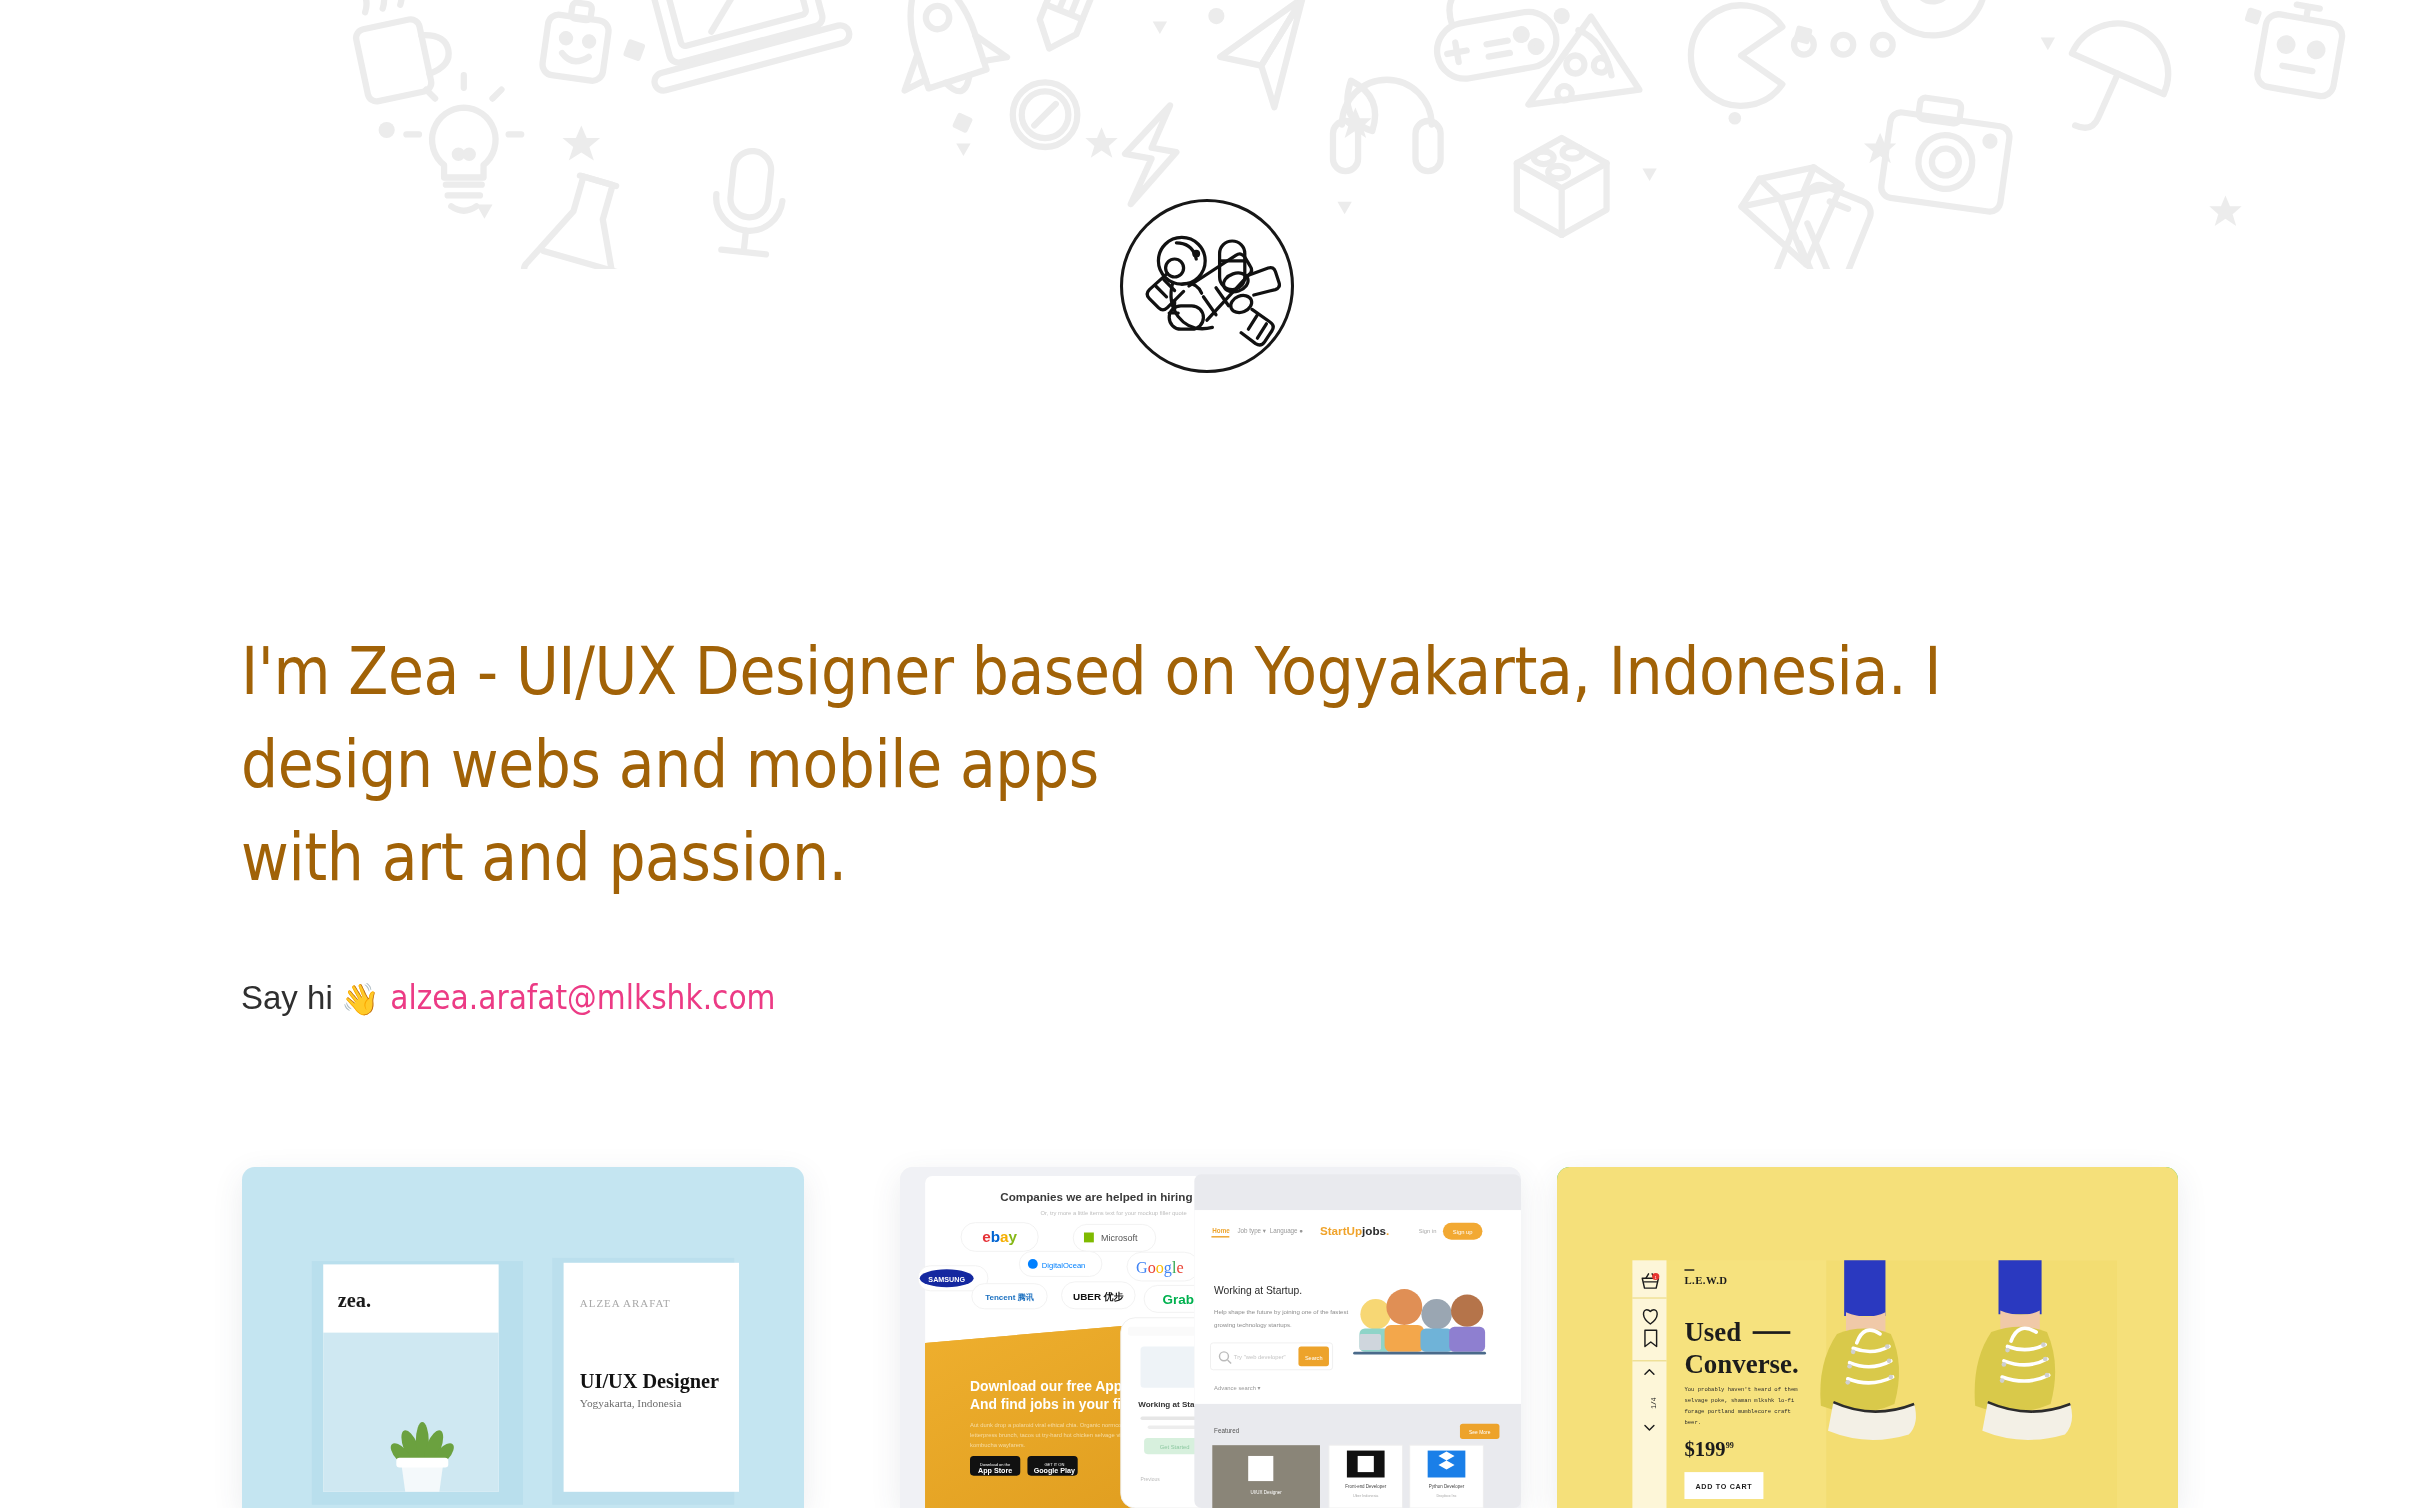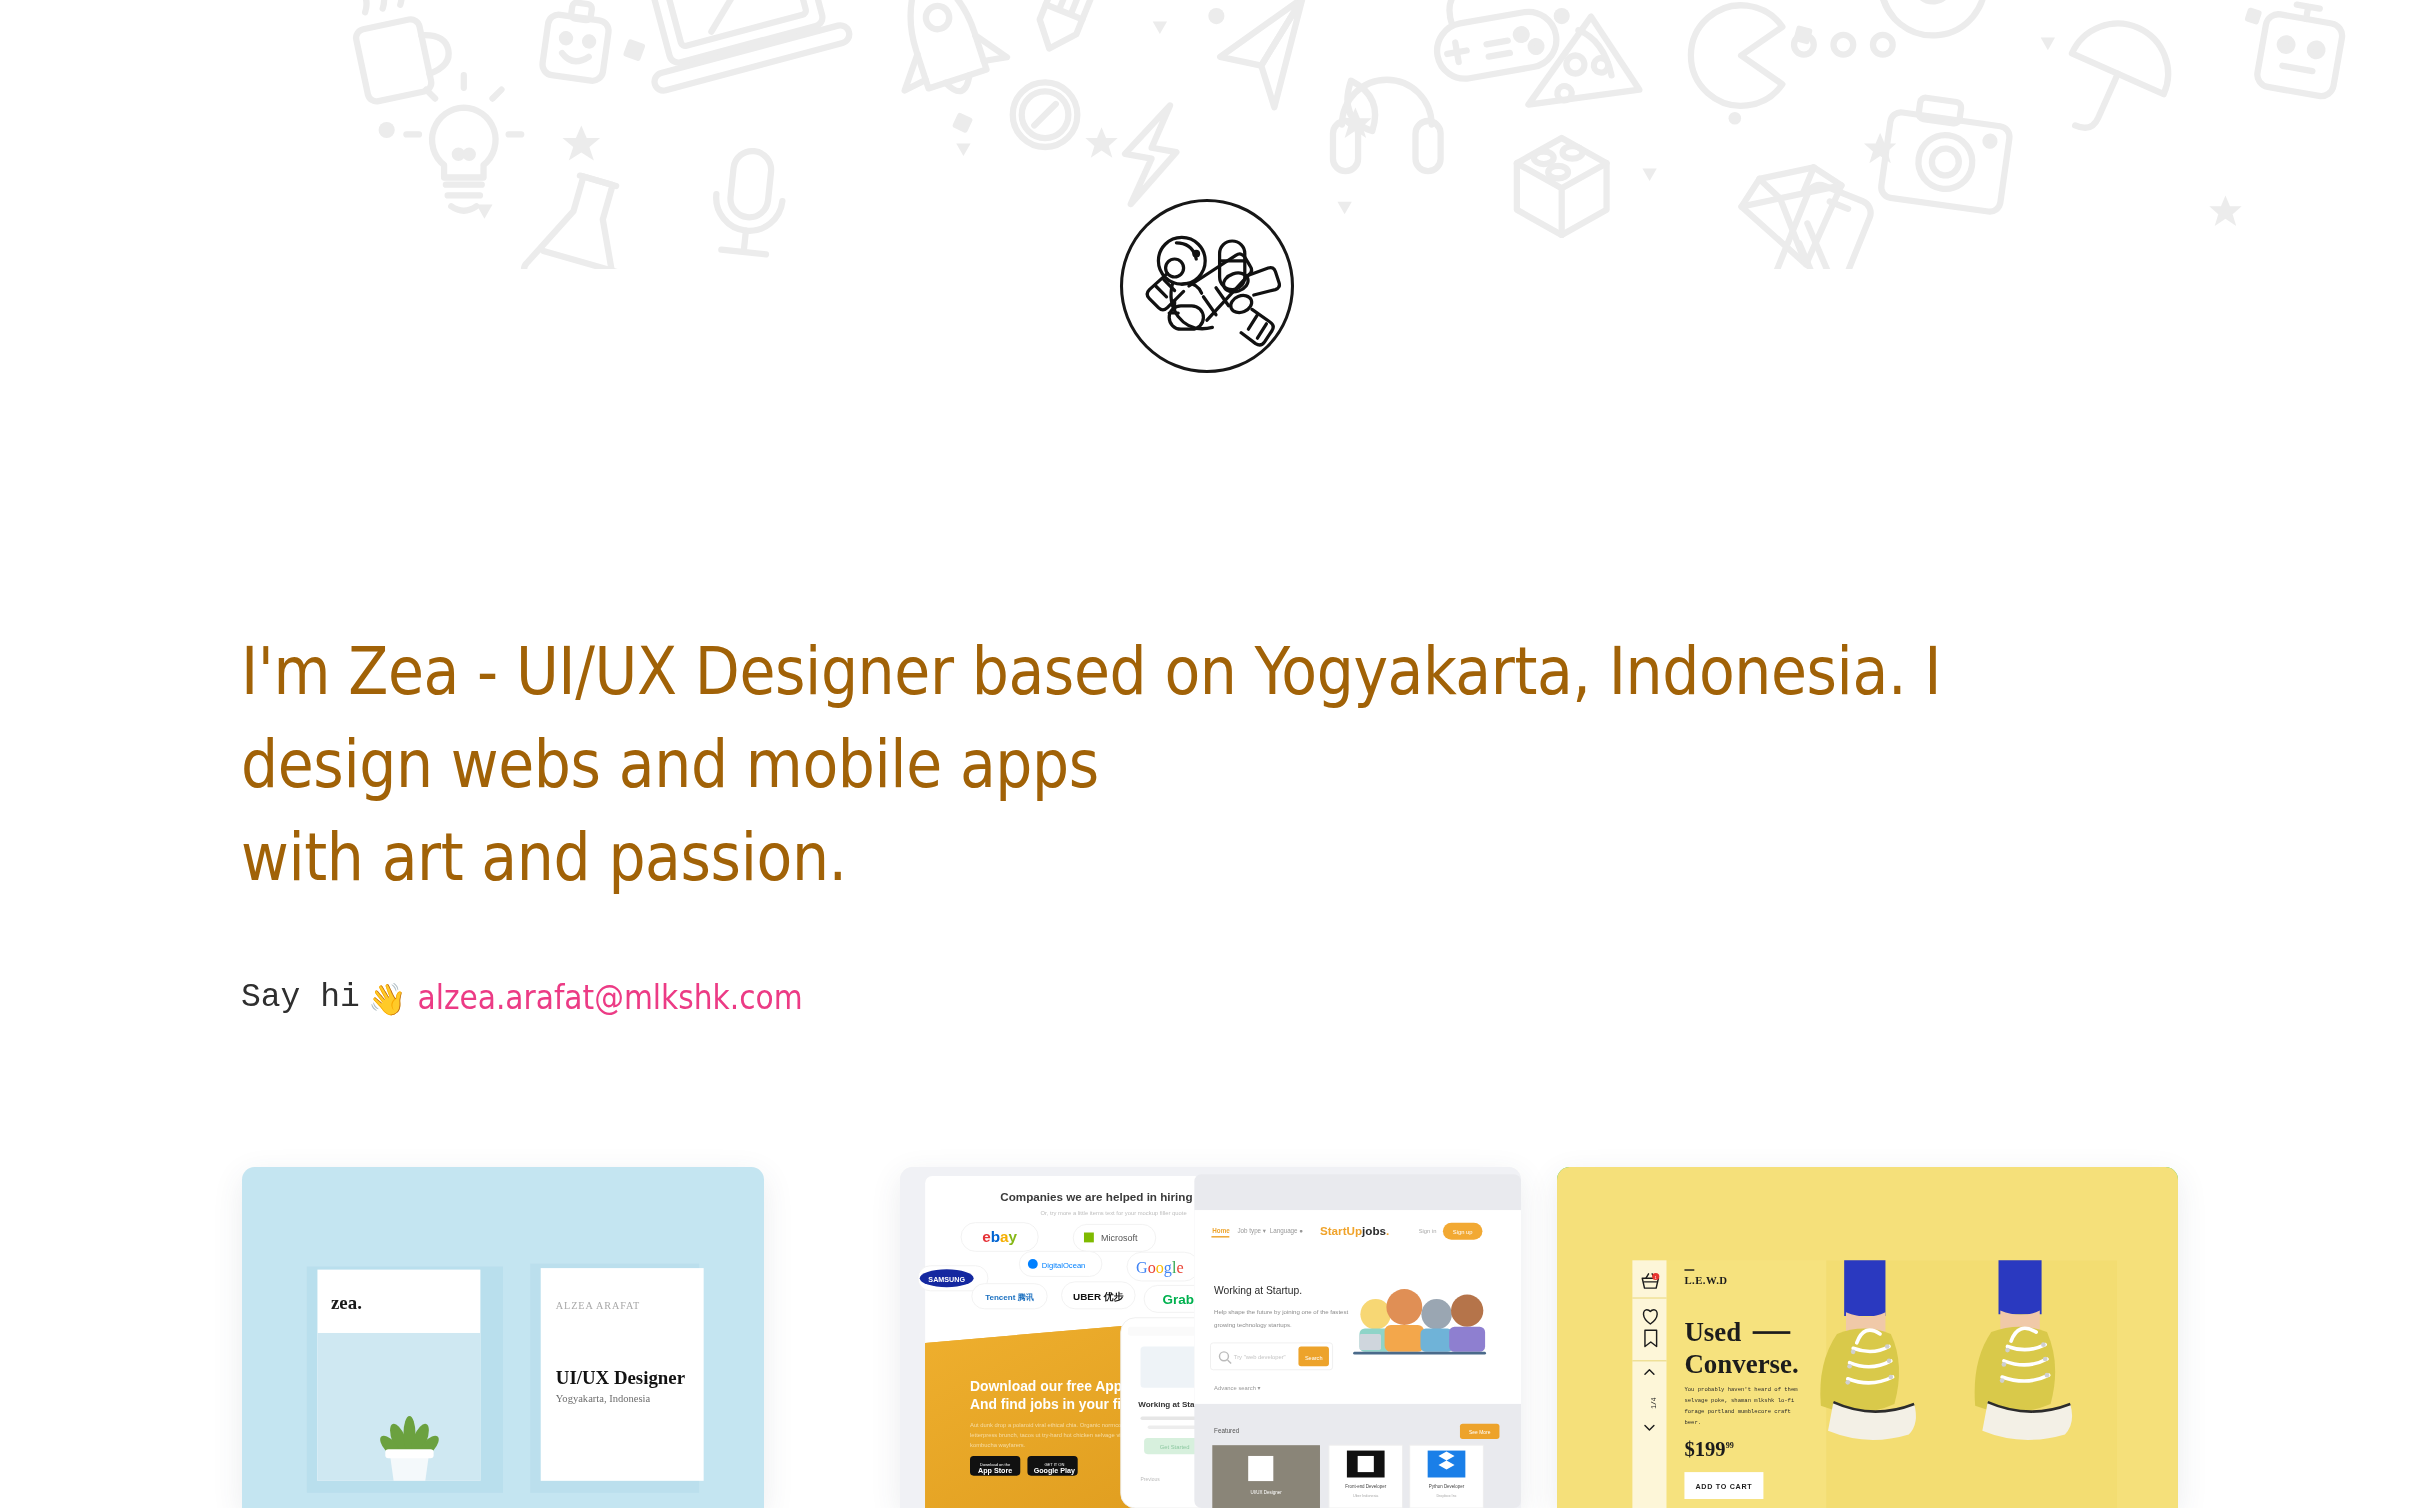--- a/index.html
+++ b/index.html
@@ -64,21 +64,21 @@
     font-size: 33px;
     line-height: 43px;
     color: #2f2f2f;
     display: flex;
     align-items: center;
     gap: 0;
     white-space: nowrap;
   }
   .contact .say-hi {
     color: #2f2f2f;
-    font-family: Liberation Mono, monospace;
+    font-family: Liberation Sans, sans-serif;
   }
   .contact .wave {
     display: inline-block;
     margin: 0 10px 0 9px;
     font-size: 31px;
     line-height: 1;
     position: relative;
     top: 1.8px;
   }
   .contact .email {
@@ -96,21 +96,21 @@
     height: 341px;
   }
   .card {
     position: absolute;
     top: 0;
     height: 341px;
     border-radius: 12.6px 12.6px 0 0;
     overflow: hidden;
     box-shadow: 0 9px 30.5px rgba(60,70,90,0.10);
   }
-  .card-1 { left: 242px;  width: 522px; background: #c4e5f1; }
+  .card-1 { left: 242px;  width: 562px; background: #c4e5f1; }
   .card-2 { left: 900px; width: 621px; background: #f3f4f7; }
   .card-3 { left: 1557px; width: 621px; background: #22c55e; }
 
   .card svg { display: block; width: 100%; height: 100%; }
 </style>
 </head>
 <body>
 
 <div class="page">
 

